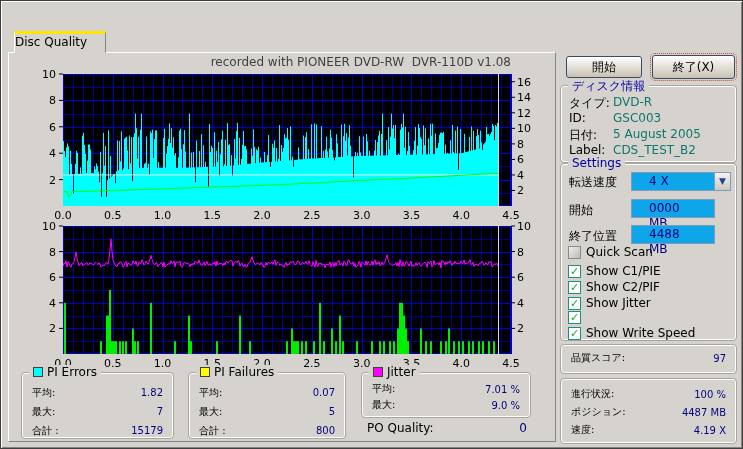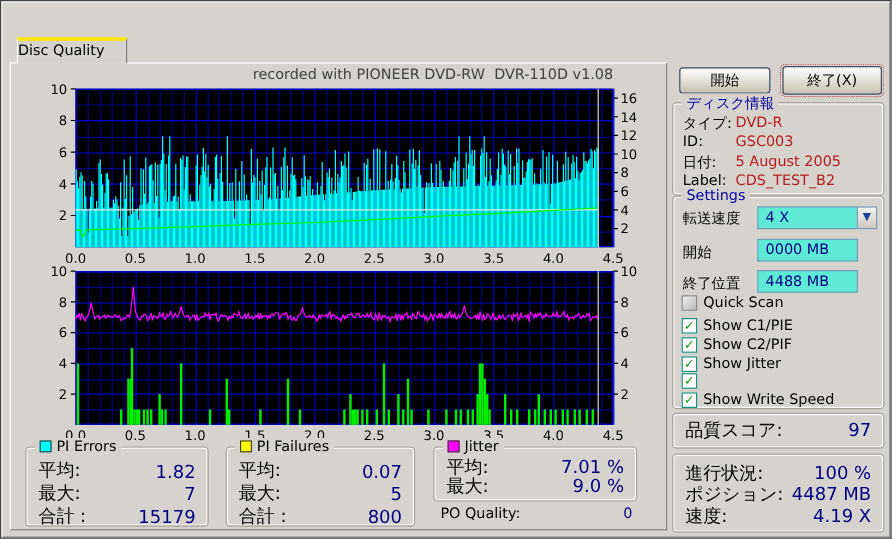--- a/index.html
+++ b/index.html
@@ -59,39 +59,39 @@
     position:absolute; border:1px solid #a9a59c; border-radius:4px;
     box-shadow: inset 0 0 0 1px #ffffff;
     background:transparent; z-index:4;
   }
   .gbox-title {
     position:absolute; top:-8px; left:7px; background:#d6d3ce; padding:0 4px;
     font-size:12px; color:#000; display:flex; align-items:center; gap:4px; white-space:nowrap;
   }
   .gbox-title.blue { color:#0000a0; }
   .lg-square { width:10px; height:10px; border:1px solid #404040; display:inline-block; }
-  .stat-row { display:flex; justify-content:space-between; font-size:15px; padding:0 10px; height:19px; align-items:center; }
+  .stat-row { display:flex; justify-content:space-between; font-size:10px; padding:0 10px; height:19px; align-items:center; }
   .stat-row .lab { color:#000; }
   .stat-row .val { color:#000080; }
   .stat-pad { padding-top:10px; }
   #po-row { position:absolute; left:366px; top:420px; width:160px; display:flex;
     justify-content:space-between; font-size:12px; z-index:4; }
   #po-row .lab { color:#000; } #po-row .val { color:#000080; }
   
   .btn {
     position:absolute; background:linear-gradient(#ffffff,#dedad0 60%,#c8c2b4);
     border:1px solid #3d4c63; border-radius:3px; font-size:12px; color:#000;
     text-align:center; z-index:4;
   }
   #btn-exit { outline:1px dotted #c05040; outline-offset:1px; }
   .rp-row { display:flex; font-size:12px; align-items:flex-start; }
-  .rp-lab { color:#000; } .rp-val { color:#b91c1c; }
+  .rp-lab { color:#000; } .rp-val { color:#0f766e; }
   .field {
-    background:#5eead4; border:1px solid #7f9db9; color:#000080; font-size:12px;
-    padding:1px 6px; height:19px; line-height:15px;
+    background:#0ea5e9; border:1px solid #7f9db9; color:#000080; font-size:12px;
+    padding:1px 17px; height:19px; line-height:15px;
   }
   .combo { display:flex; }
   .combo .field { flex:1; border-right:none; }
   .combo-btn { width:17px; height:19px; background:linear-gradient(#f4f3f1,#cdc9c0);
     border:1px solid #7f9db9; font-size:9px; color:#1c3f94; text-align:center; line-height:17px; }
   .cbrow { position:absolute; display:flex; align-items:center; gap:5px; font-size:12px; color:#000; z-index:5; }
   .cb { width:13px; height:13px; background:#fff; border:1px solid #18917e;
     font-size:11px; line-height:11px; text-align:center; color:#1fa11f; font-weight:bold; }
   .cb.off { background:linear-gradient(135deg,#efefef,#b9b9b9); border:1px solid #8a8a8a; }
 </style>

